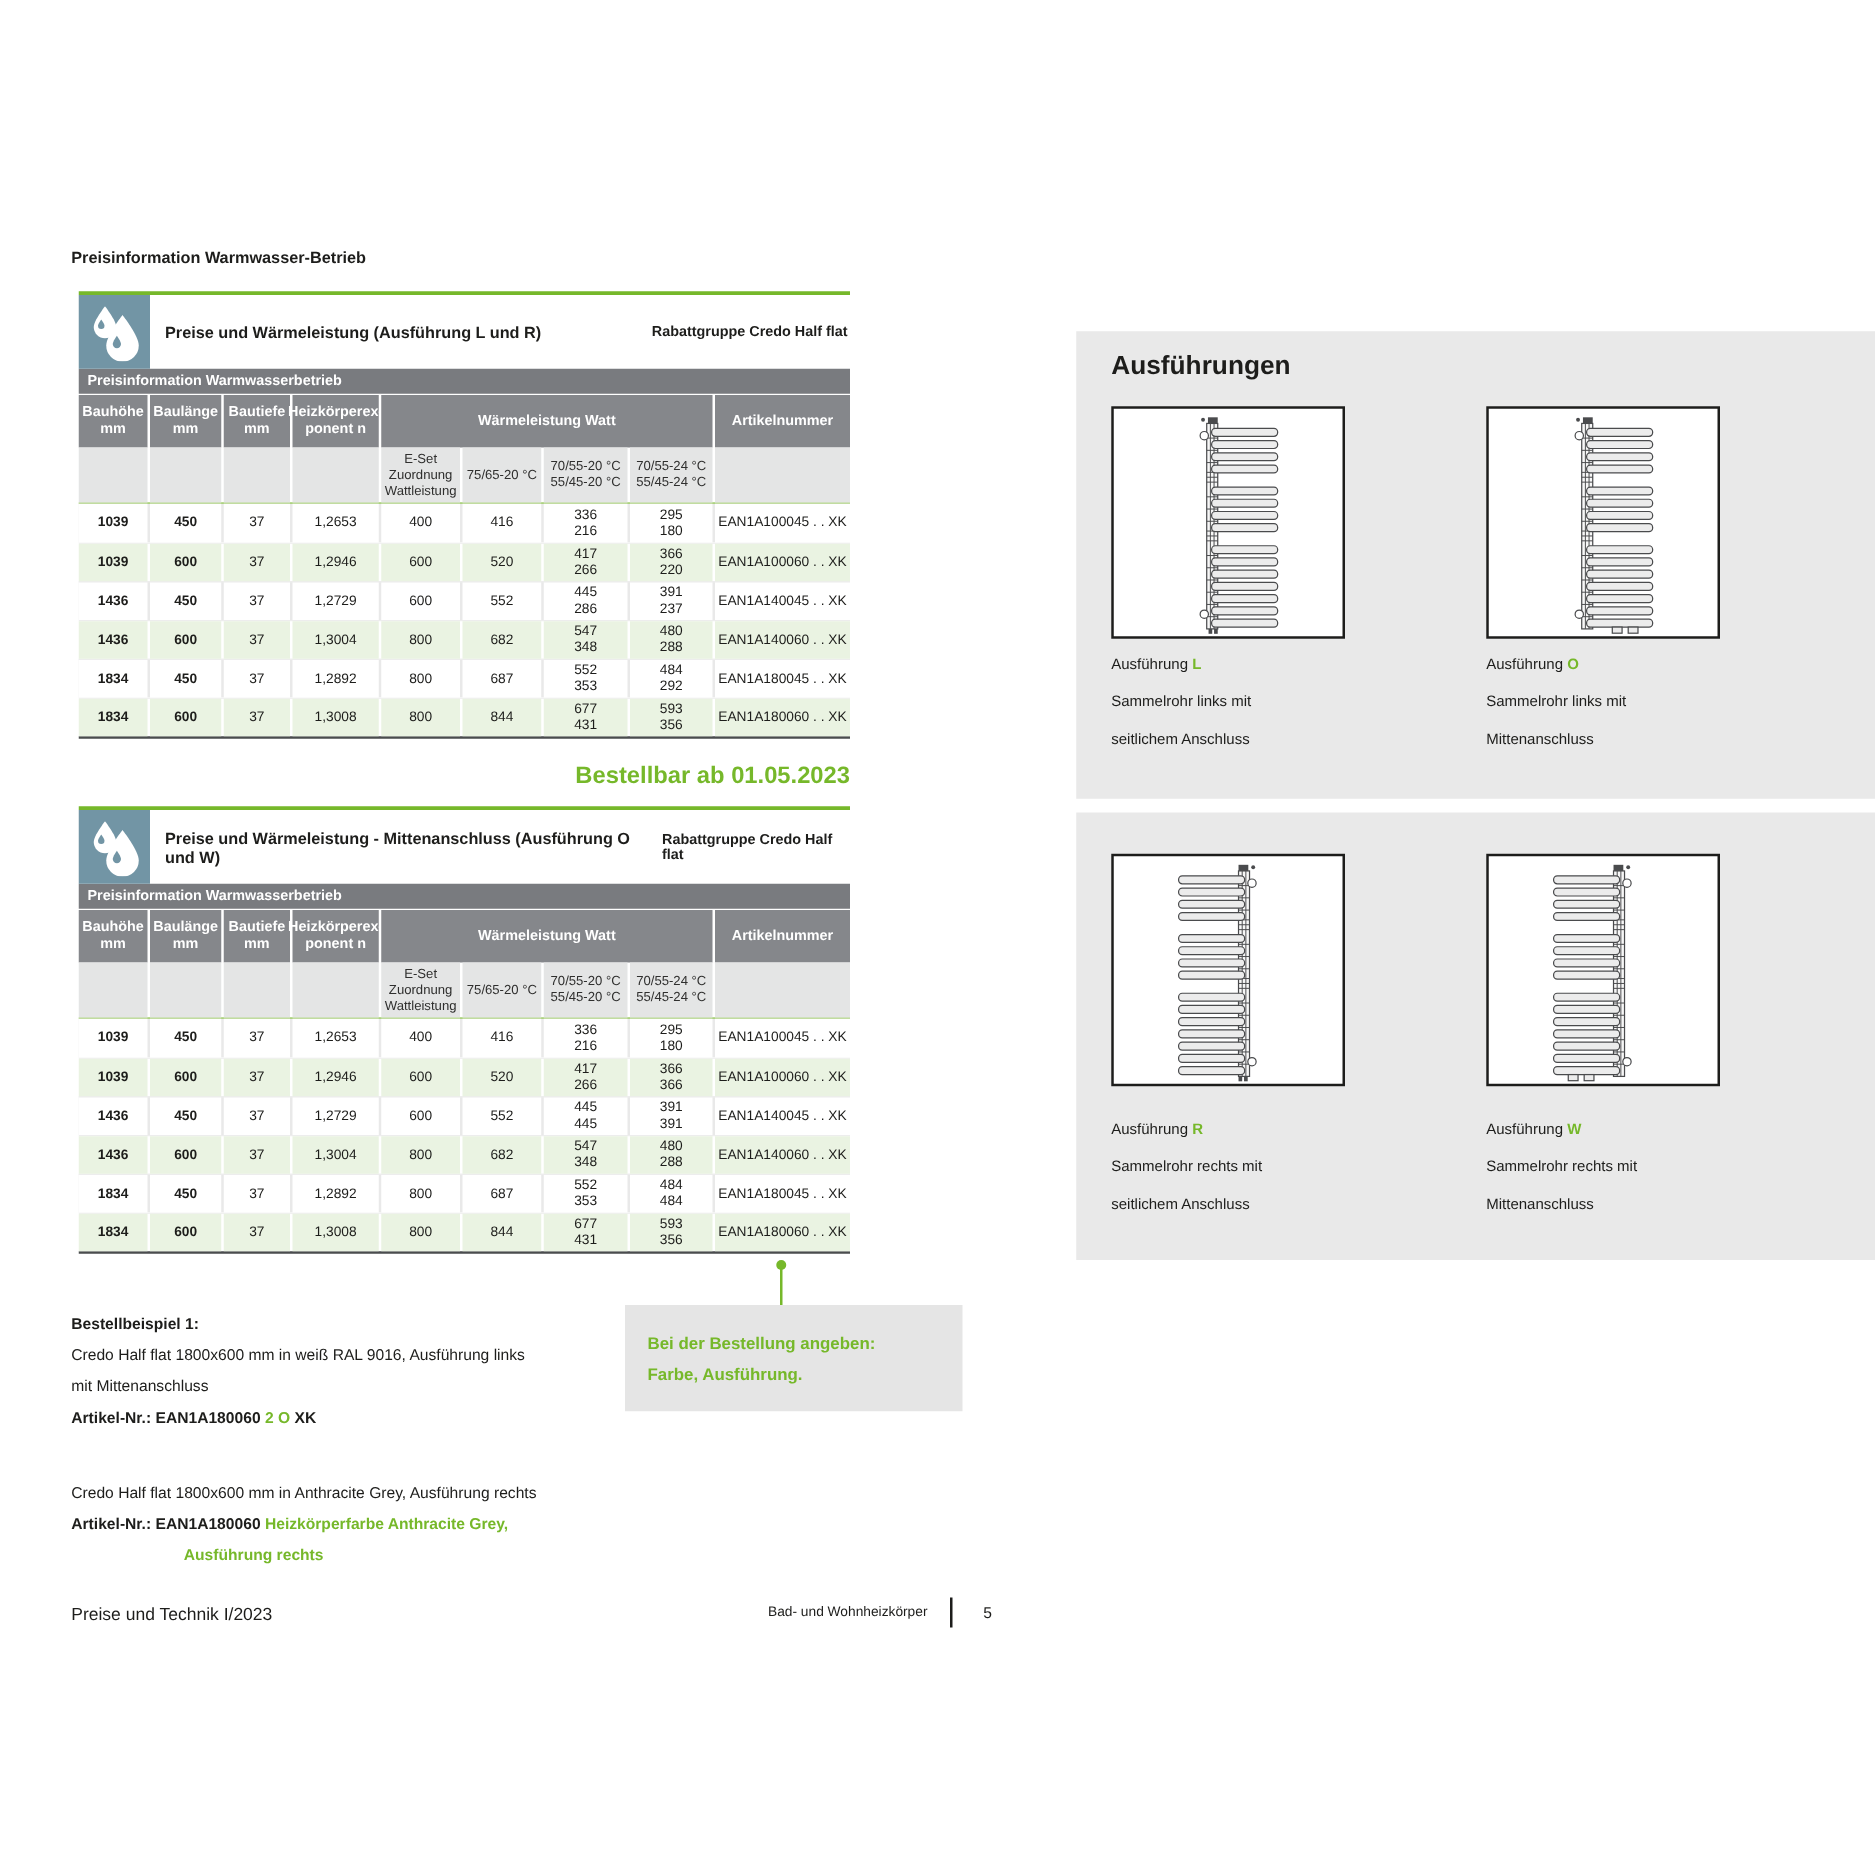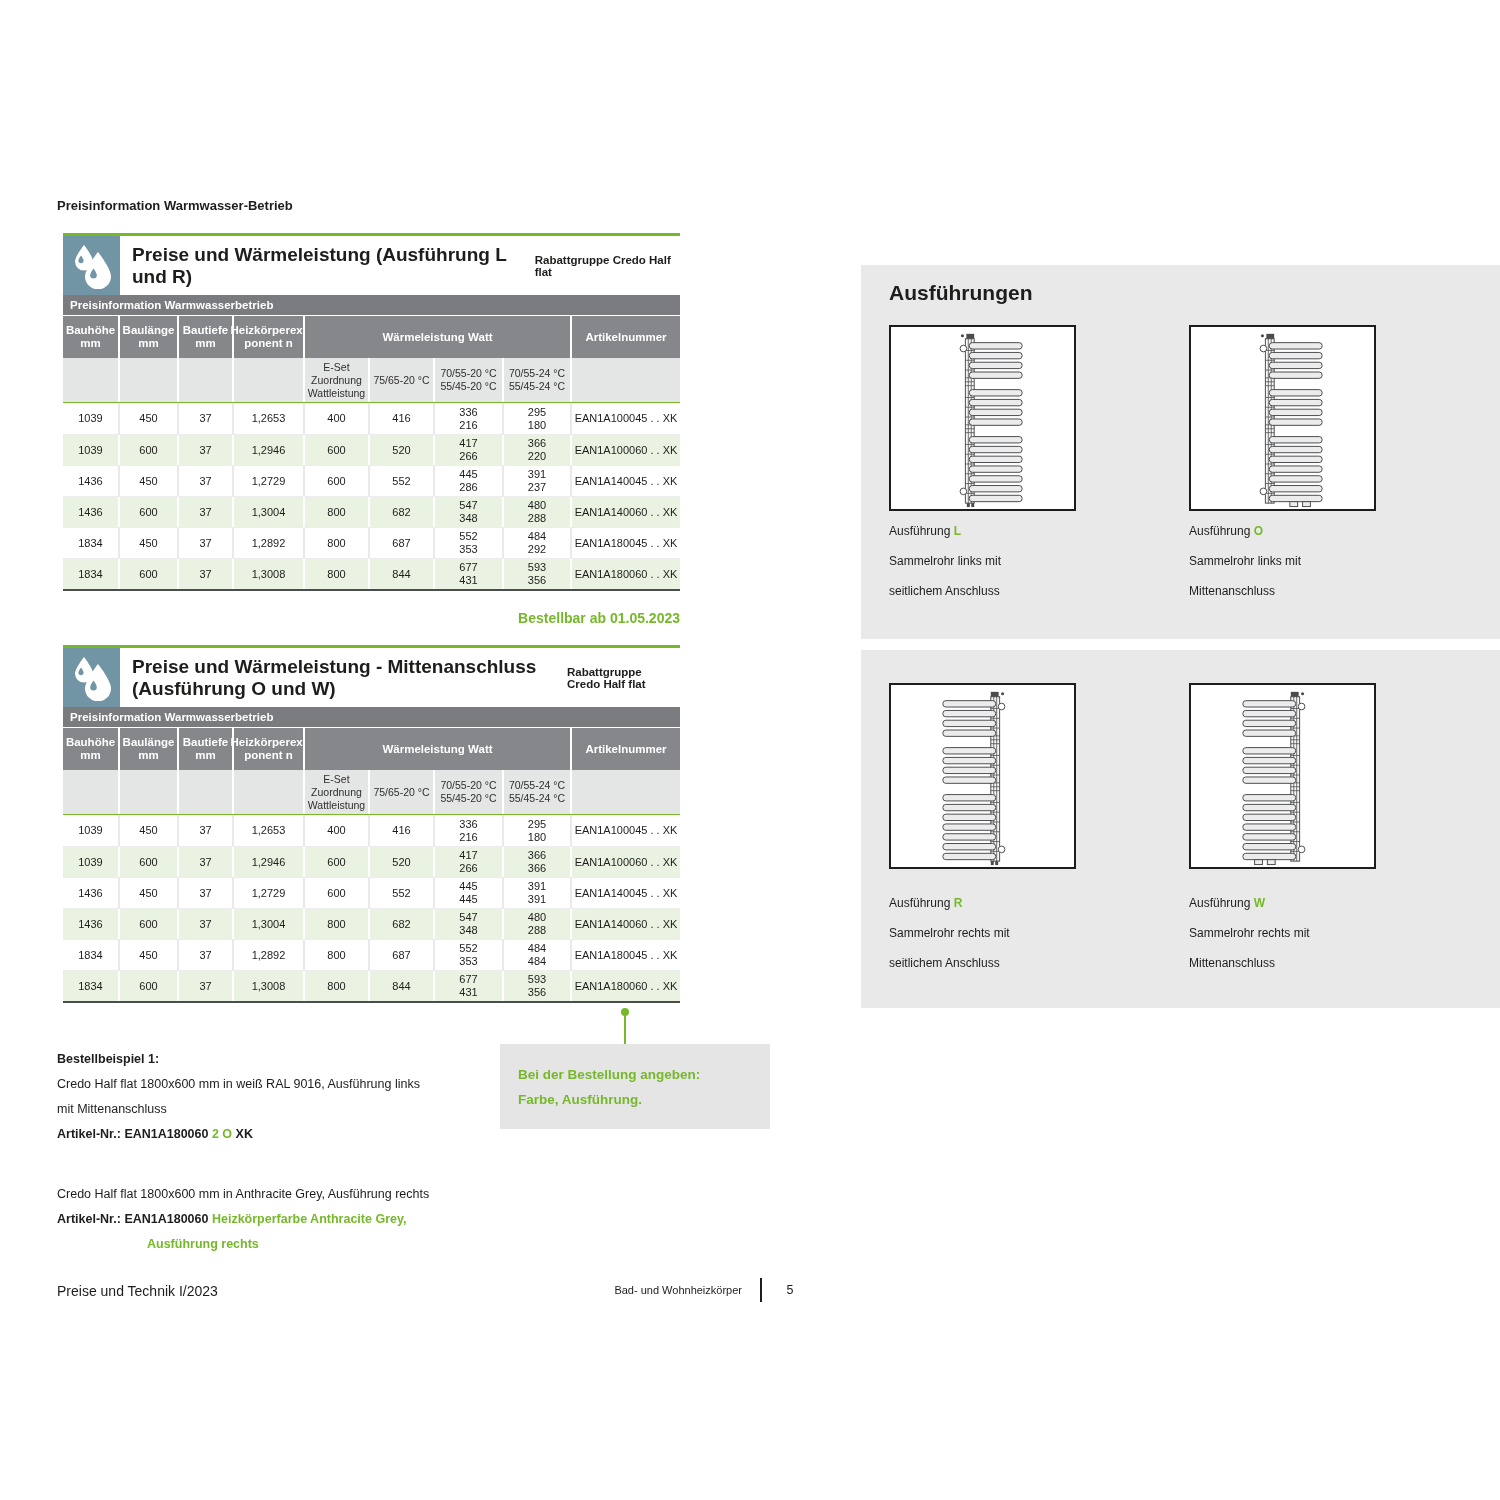--- a/index.html
+++ b/index.html
@@ -16,47 +16,47 @@
   *{box-sizing:border-box;margin:0;padding:0}
   html,body{width:1500px;height:1500px;background:#fff;
     font-family:"Liberation Sans",sans-serif;color:var(--ink);}
   
   .ptable{position:absolute;left:63px;width:617px}
   .topline{height:3px;background:var(--green)}
   .thead{display:flex;height:59px;background:#fff}
   .ticon{width:57px;background:var(--icon-blue);margin-right:2px;
     display:flex;align-items:center;justify-content:center}
   .ttitle{flex:1;display:flex;align-items:center;padding-left:10px}
-  .ttxt{font-weight:bold;font-size:19px}
+  .ttxt{font-weight:bold;font-size:13px}
   .trabatt{margin-left:auto;font-weight:bold;font-size:11.5px;padding-right:2px}
   .tbar{height:20px;background:var(--bar-gray);color:#fff;font-size:11.5px;
     font-weight:bold;line-height:20px;padding-left:7px;margin-bottom:1px}
   .hrow{display:flex;height:42px}
   .hcell{background:var(--hdr-gray);color:#fff;font-weight:bold;font-size:11.5px;
     line-height:13px;display:flex;align-items:center;justify-content:center;
     text-align:center;margin-right:2px}
   .hcell.last{margin-right:0;flex:1}
   .subrow{display:flex;height:45px;border-bottom:1px solid var(--green)}
   .scell{background:var(--sub-gray);font-size:10.5px;line-height:13px;color:#2f2f2e;
     display:flex;flex-direction:column;align-items:center;justify-content:center;
     text-align:center;margin-right:2px}
   .scell.last{margin-right:0;flex:1}
   .trow{display:flex;height:31px;background:#e9e9e9}
   .trow + .trow{border-top:1px solid #ededed}
   .trow.alt{background:#fff}
   .tcell{background:#fff;display:flex;flex-direction:column;align-items:center;
     justify-content:center;font-size:11px;line-height:13px;margin-right:2px}
   .tcell.last{margin-right:0;flex:1}
   .trow.alt .tcell{background:var(--row-green)}
-  .tcell.b{font-weight:normal}
+  .tcell.b{font-weight:bold}
   .tbottom{height:2px;background:var(--line-dark)}
   
   .page-label{position:absolute;left:57px;top:198px;font-size:13px;font-weight:bold}
   .bestellbar{position:absolute;left:400px;top:610px;width:280px;text-align:right;
-    color:var(--green);font-weight:bold;font-size:14px}
+    color:var(--green);font-weight:bold;font-size:19px}
   .callout-dot{position:absolute;left:621px;top:1008px;width:8px;height:8px;
     border-radius:50%;background:var(--green)}
   .callout-line{position:absolute;left:624px;top:1015px;width:2px;height:29px;
     background:var(--green)}
   .note-box{position:absolute;left:500px;top:1044px;width:270px;height:85px;
     background:#e5e5e5;padding:18px 0 0 18px;color:var(--green);
     font-weight:bold;font-size:13.5px;line-height:25px}
   .example{position:absolute;left:57px;font-size:12.5px;line-height:25px}
   .example .ex-title{font-weight:bold}
   .example .ex-art{font-weight:bold}

